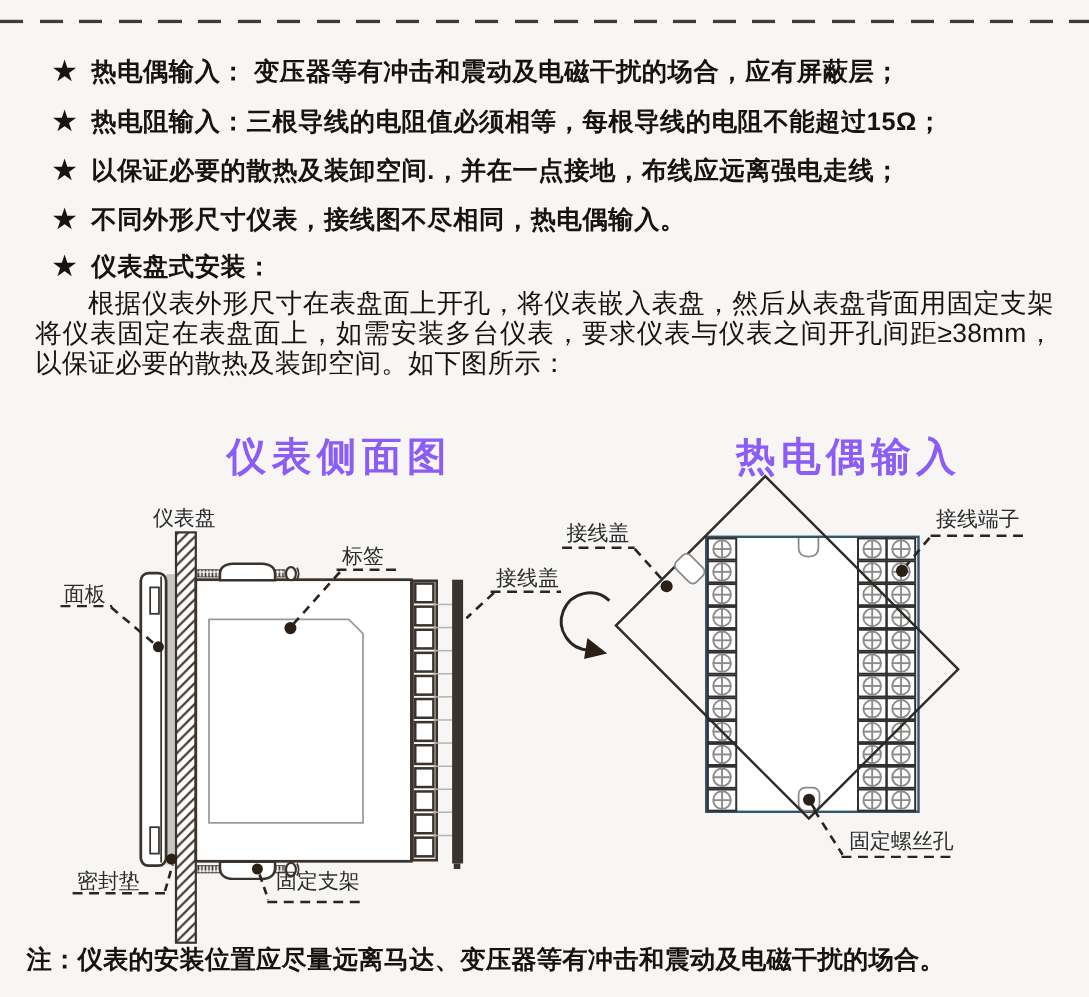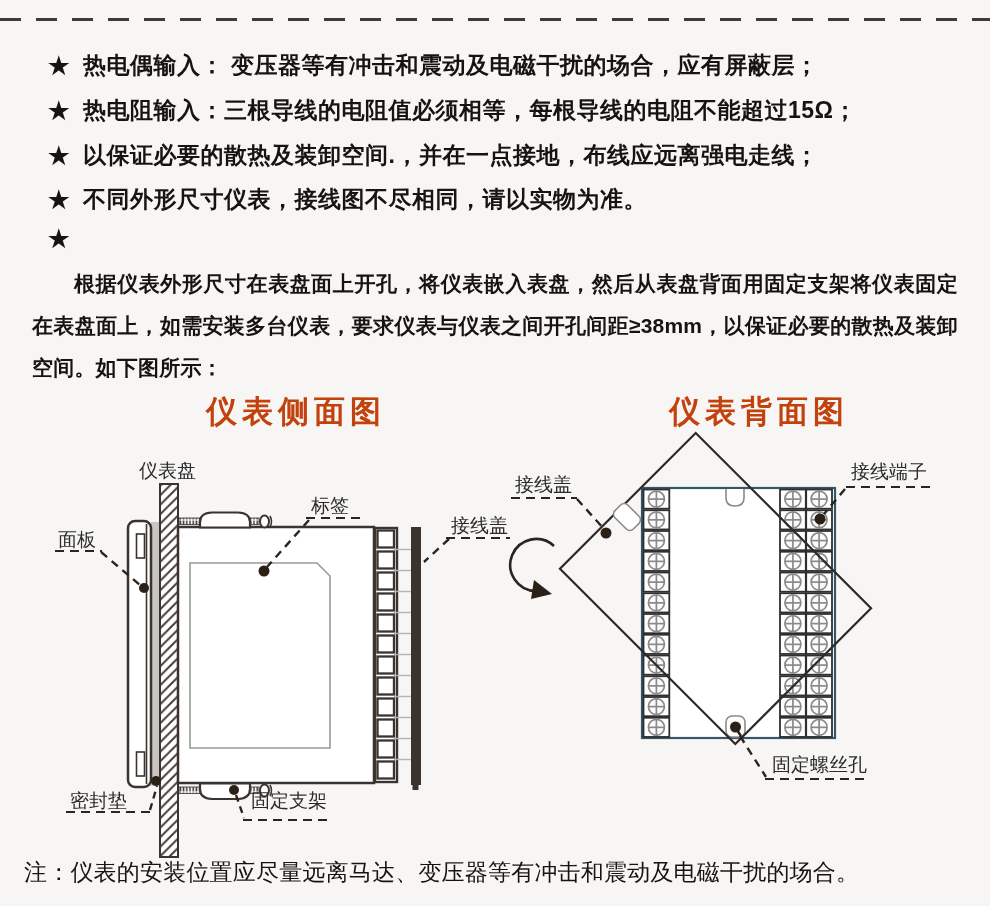--- a/index.html
+++ b/index.html
@@ -6,27 +6,27 @@
   body{width:990px;height:906px;background:#f7f6f4;position:relative;overflow:hidden;
        font-family:"Liberation Sans",sans-serif;color:#161412;}
   
   .top-dash{position:absolute;left:0;top:18px;width:990px;height:3px;
     background:repeating-linear-gradient(90deg,#3f3b38 0 21px,transparent 21px 36px);}
   
   .bullet{position:absolute;left:48px;white-space:nowrap;font-weight:bold;font-size:23px;
     letter-spacing:0.5px;display:flex;align-items:center;}
   .bullet .star{font-size:24px;margin-right:13px;line-height:1;}
   
-  .para{position:absolute;left:32px;top:263px;width:926px;font-weight:bold;font-size:21px;
-    line-height:42px;text-indent:2em;text-align:justify;letter-spacing:0.2px;}
+  .para{position:absolute;left:32px;top:263px;width:926px;font-weight:normal;font-size:24px;
+    line-height:27px;text-indent:2em;text-align:justify;letter-spacing:0.2px;}
   
   .fig-title{position:absolute;top:391px;font-family:"Liberation Serif",serif;font-weight:bold;
-    font-size:31px;letter-spacing:5px;color:#c2410c;white-space:nowrap;text-align:right;}
-  
-  .note{position:absolute;left:24px;top:857px;width:950px;font-weight:normal;font-size:23px;
+    font-size:36px;letter-spacing:5px;color:#8b5cf6;white-space:nowrap;text-align:right;}
+  
+  .note{position:absolute;left:24px;top:857px;width:950px;font-weight:bold;font-size:23px;
     white-space:nowrap;letter-spacing:0.2px;}
   svg{position:absolute;left:0;top:0;}
   svg text{font-family:"Liberation Sans",sans-serif;font-size:19px;fill:#2b2b2b;}
 </style>
 </head>
 <body>
 
 <div class="top-dash"></div>
 
 <div class="bullet" style="top:50px">
@@ -36,30 +36,31 @@
 <div class="bullet" style="top:95px">
   <span class="star">★</span>
   <span>热电阻输入：三根导线的电阻值必须相等，每根导线的电阻不能超过15Ω；</span>
 </div>
 <div class="bullet" style="top:140px">
   <span class="star">★</span>
   <span>以保证必要的散热及装卸空间.，并在一点接地，布线应远离强电走线；</span>
 </div>
 <div class="bullet" style="top:184px">
   <span class="star">★</span>
-  <span>不同外形尺寸仪表，接线图不尽相同，请以实物为准。</span>
+  <span>不同外形尺寸仪表，接线图不尽相同，热电偶输入。</span>
 </div>
 <div class="bullet" style="top:227px">
   <span class="star">★</span>
+  <span>仪表盘式安装：</span>
 </div>
 
 <div class="para">根据仪表外形尺寸在表盘面上开孔，将仪表嵌入表盘，然后从表盘背面用固定支架将仪表固定在表盘面上，如需安装多台仪表，要求仪表与仪表之间开孔间距≥38mm，以保证必要的散热及装卸空间。如下图所示：</div>
 
 <div class="fig-title" style="left:206px">仪表侧面图</div>
-<div class="fig-title" style="left:669px">仪表背面图</div>
+<div class="fig-title" style="left:669px">热电偶输入</div>
 
 <svg width="990" height="906" viewBox="0 0 990 906">
   <defs>
     <pattern id="hatch" patternUnits="userSpaceOnUse" width="9.5" height="9.5">
       <path d="M-2.4,2.4 l4.8,-4.8 M0,9.5 L9.5,0 M7.1,11.9 l4.8,-4.8" stroke="#453c35" stroke-width="2" fill="none"></path>
     </pattern>
     <pattern id="thread" patternUnits="userSpaceOnUse" width="3.2" height="8">
       <rect width="3.2" height="8" fill="#ffffff"></rect>
       <line x1="1.2" y1="0.5" x2="1.2" y2="7.5" stroke="#3a332e" stroke-width="1.5"></line>
     </pattern>

